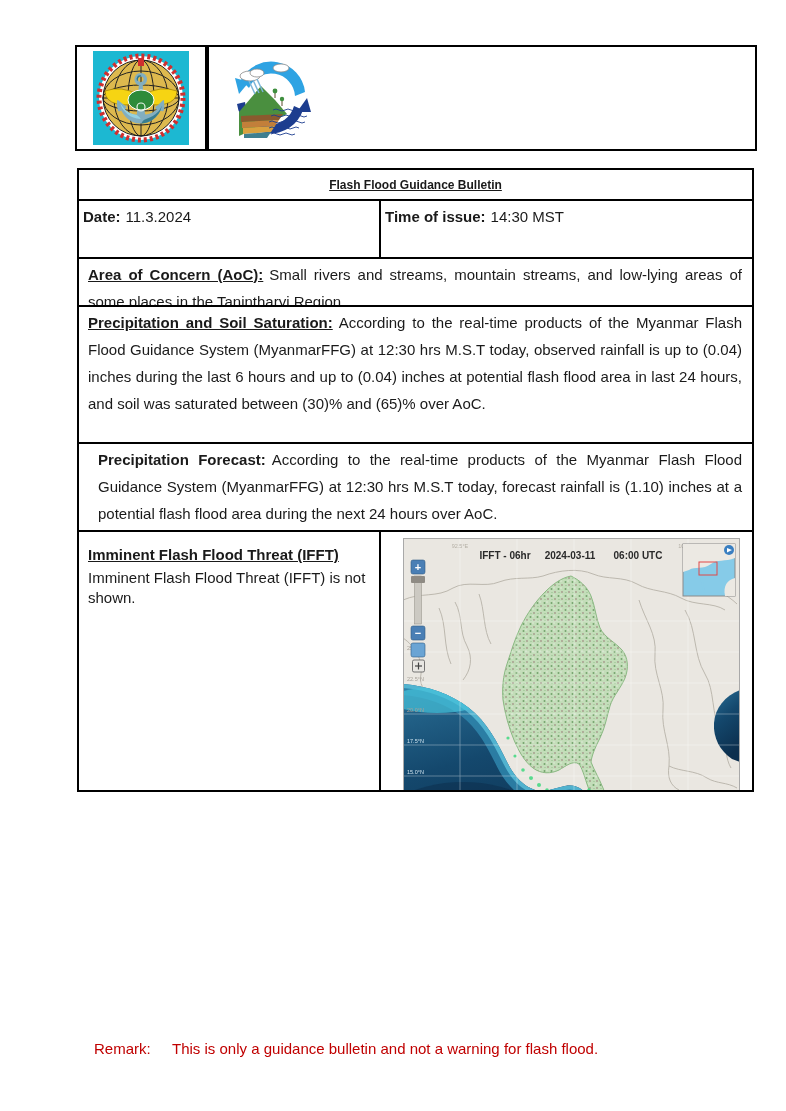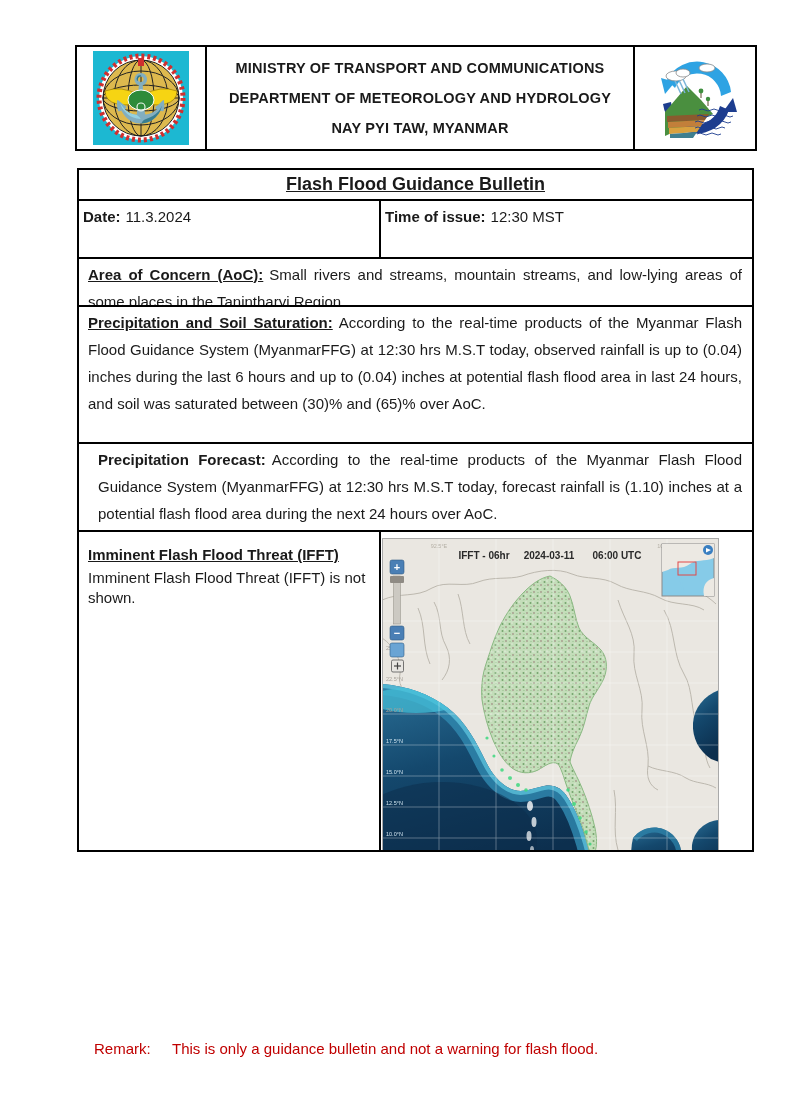--- a/index.html
+++ b/index.html
@@ -18,33 +18,33 @@
   .hcell-right{width:122px;border-left:2px solid #000;}
   .ministry-line{font-weight:bold;font-size:14.5px;line-height:30px;letter-spacing:.2px;text-align:center;white-space:nowrap;}
   
   .main-table{
     position:absolute;left:77px;top:168px;width:677px;
     border:2px solid #000;box-sizing:border-box;background:#fff;
   }
   .row{box-sizing:border-box;border-top:2px solid #000;overflow:hidden;font-size:15px;}
   .row:first-child{border-top:none;}
   .row-title{height:29px;display:flex;align-items:center;justify-content:center;}
-  .bulletin-title{font-weight:bold;text-decoration:underline;font-size:18px;}
+  .bulletin-title{font-weight:bold;text-decoration:underline;font-size:12px;}
   .row-date{height:58px;display:flex;}
   .dcell{box-sizing:border-box;padding:7px 8px 0 4px;}
   .dcell-left{width:302px;border-right:2px solid #000;}
   .dcell-right{flex:1;}
   .lbl{font-weight:bold;margin-right:5px;}
   .row-text{padding:2px 10px 0 9px;line-height:27px;text-align:justify;}
   .row-aoc{height:48px;}
   .row-precip{height:137px;}
   .row-forecast{height:88px;padding-left:19px;}
   .lead{font-weight:bold;margin-right:6px;}
   .lead.ul{text-decoration:underline;}
-  .row-ifft{height:320px;display:flex;}
+  .row-ifft{height:260px;display:flex;gap:21px;}
   .icell-left{width:302px;border-right:2px solid #000;box-sizing:border-box;padding:9px 8px 0 9px;}
   .ifft-head{font-weight:bold;text-decoration:underline;line-height:27px;}
   .ifft-body{line-height:20px;text-align:left;}
   .icell-right{flex:1;position:relative;}
   .map-wrap{position:absolute;left:1px;top:6px;width:337px;height:338px;}
   
   .remark{position:absolute;top:1040px;left:78px;width:680px;font-size:15px;color:#c00000;}
   .remark-label{position:absolute;left:16px;top:0;}
   .remark-text{position:absolute;left:94px;top:0;}
   svg text{font-family:"Liberation Sans", sans-serif;}
@@ -68,25 +68,20 @@
         <line x1="10" y1="47" x2="86" y2="47"></line>
       </g>
       <path d="M46,44 Q28,34 12,40 Q12,50 24,53 Q36,56 46,50 Z" fill="#f6d413" stroke="#8a6d00" stroke-width="0.6"></path>
       <path d="M50,44 Q68,34 84,40 Q84,50 72,53 Q60,56 50,50 Z" fill="#f6d413" stroke="#8a6d00" stroke-width="0.6"></path>
       <text x="48" y="63" font-size="46" text-anchor="middle" fill="#151515" font-family="'DejaVu Sans', sans-serif">⚓</text>
       <ellipse cx="48" cy="49" rx="13" ry="10" fill="#2e8b3a" stroke="#fff" stroke-width="1"></ellipse>
       <circle cx="48" cy="56" r="4" fill="none" stroke="#e8f4e8" stroke-width="1.2"></circle>
       <rect x="45" y="7" width="6" height="8" fill="#cf2f2f"></rect>
     </svg>
   </div>
-  <div class="hcell hcell-center">
-    <div class="ministry-line">MINISTRY OF TRANSPORT AND COMMUNICATIONS</div>
-    <div class="ministry-line">DEPARTMENT OF METEOROLOGY AND HYDROLOGY</div>
-    <div class="ministry-line">NAY PYI TAW, MYANMAR</div>
-  </div>
   <div class="hcell hcell-right">
     <svg width="104" height="96" viewBox="0 0 104 96">
       <rect width="104" height="96" fill="#ffffff"></rect>
 
       <path d="M24,30 A34,34 0 0 1 88,42 L78,46 A24,24 0 0 0 32,38 Z" fill="#2ea3e3"></path>
       <polygon points="18,28 32,32 22,44" fill="#2ea3e3"></polygon>
 
       <path d="M20,54 A34,34 0 0 0 86,60 L77,56 A25,25 0 0 1 28,52 Z" fill="#1d3d8f"></path>
       <polygon points="90,48 80,62 94,62" fill="#1d3d8f"></polygon>
 
@@ -127,21 +122,21 @@
 
   <div class="row row-title">
     <span class="bulletin-title">Flash Flood Guidance Bulletin</span>
   </div>
 
   <div class="row row-date">
     <div class="dcell dcell-left">
       <span class="lbl">Date:</span><span>11.3.2024</span>
     </div>
     <div class="dcell dcell-right">
-      <span class="lbl">Time of issue:</span><span>12:30 MST</span>
+      <span class="lbl">Time of issue:</span><span>14:30 MST</span>
     </div>
   </div>
 
   <div class="row row-text row-aoc">
     <span class="lead ul">Area of Concern (AoC):</span><span>Small rivers and streams, mountain streams, and low-lying areas of some places in the Tanintharyi Region.</span>
   </div>
 
   <div class="row row-text row-precip">
     <span class="lead ul">Precipitation and Soil Saturation:</span><span>According to the real-time products of the Myanmar Flash Flood Guidance System (MyanmarFFG) at 12:30 hrs M.S.T today, observed rainfall is up to (0.04) inches during the last 6 hours and up to (0.04) inches at potential flash flood area in last 24 hours, and soil was saturated between (30)% and (65)% over AoC.</span>
   </div>

